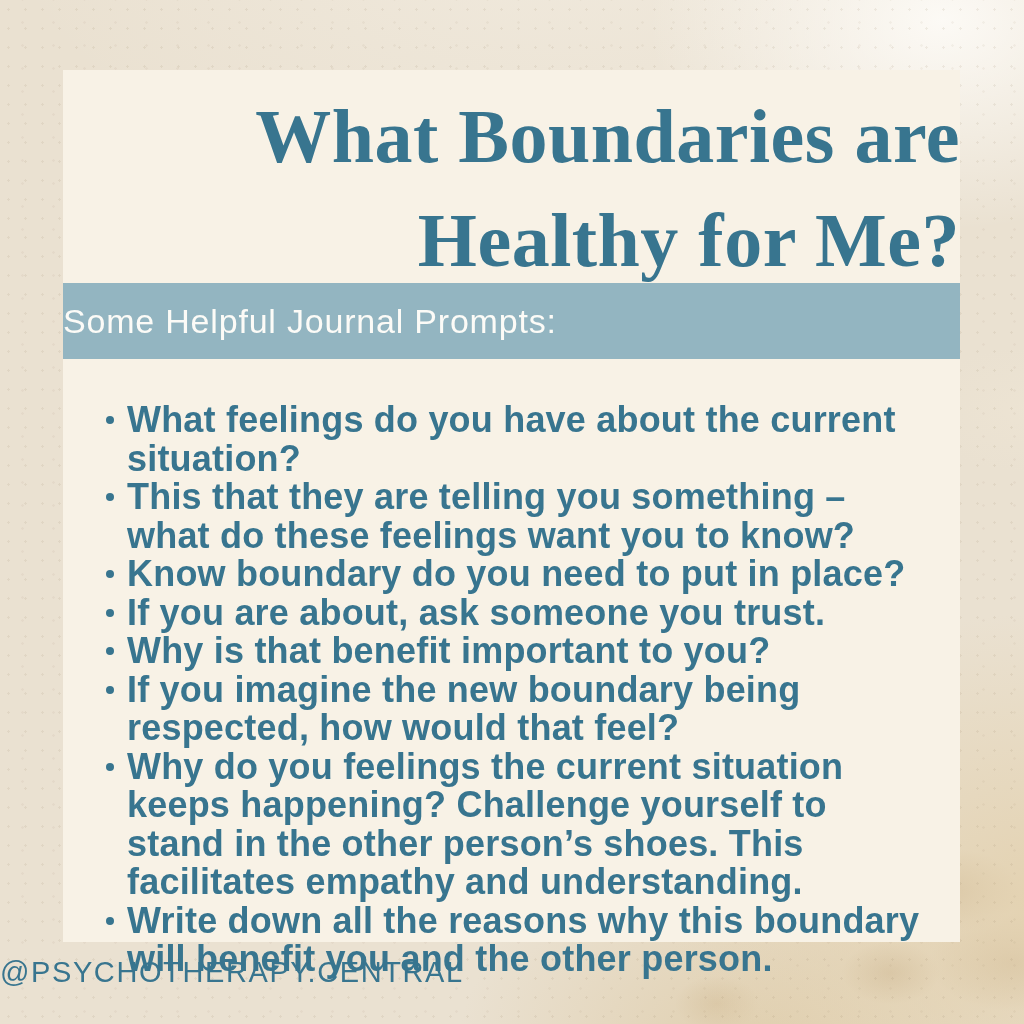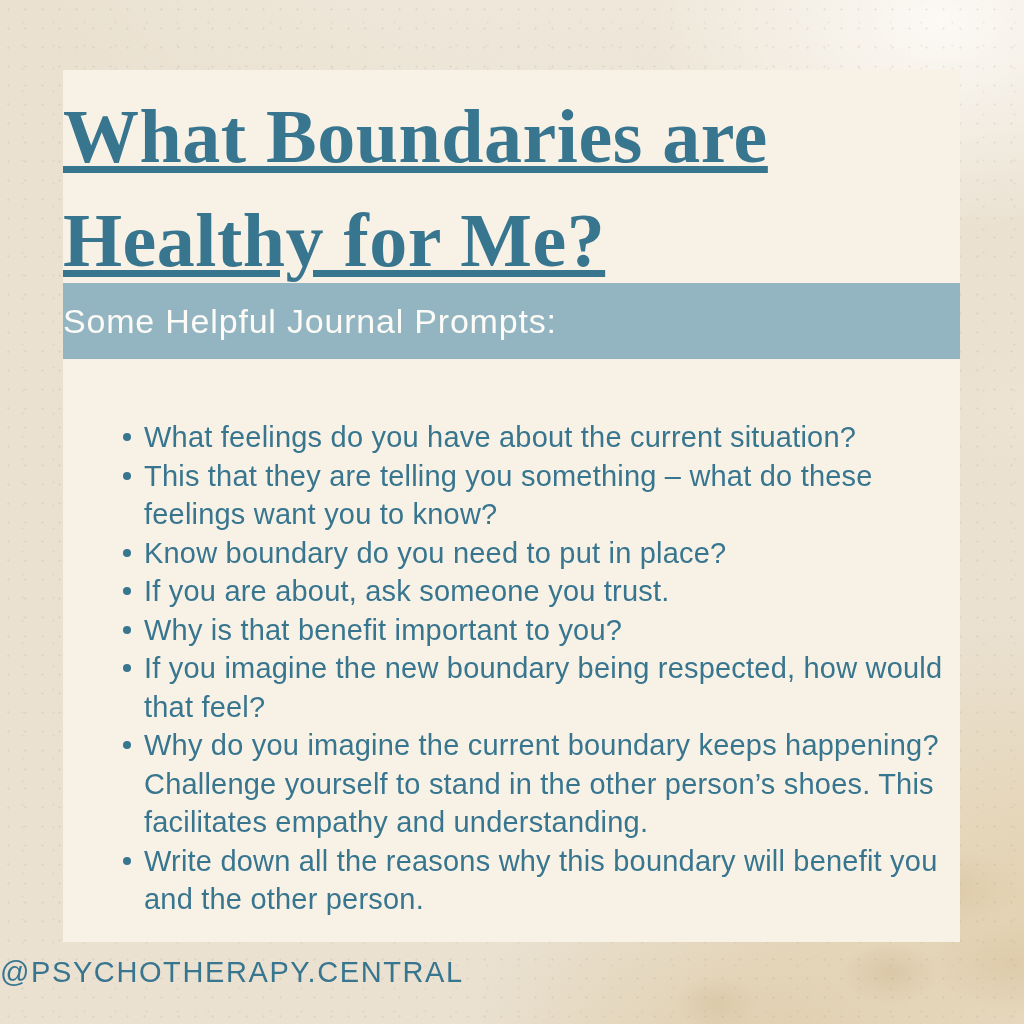--- a/index.html
+++ b/index.html
@@ -52,28 +52,27 @@
     position: absolute;
     left: 63px;
     top: 70px;
     width: 897px;
     height: 872px;
     background: var(--card-bg);
   }
 
   .title {
     margin: 14px 0 0 0;
-    text-align: left;
+    text-align: right;
     font-family: "Liberation Serif", serif;
     font-weight: 700;
     font-size: 76px;
     line-height: 104px;
     color: var(--teal);
     letter-spacing: 0.5px;
-    text-decoration: underline;
   }
   .title-line { display: block; }
 
   .banner {
     position: absolute;
     left: 0;
     top: 213px;
     width: 100%;
     height: 76px;
     background: var(--banner-bg);
@@ -86,27 +85,28 @@
     font-size: 34px;
     letter-spacing: 0.8px;
     font-weight: 400;
   }
 
   .prompts {
     position: absolute;
     left: 40px;
     top: 331px;
     width: 824px;
-    margin: 17px;
+    margin: 0;
     padding: 0;
     list-style: none;
     color: var(--teal);
-    font-size: 29px;
+    font-size: 36px;
     line-height: 38.5px;
     letter-spacing: 0.2px;
+    font-weight: bold;
   }
   .prompts li {
     position: relative;
     padding-left: 24px;
   }
   .prompts li::before {
     content: "";
     position: absolute;
     left: 3px;
     top: 15px;
@@ -144,19 +144,19 @@
       <span class="banner-text">Some Helpful Journal Prompts:</span>
     </div>
 
     <ul class="prompts">
       <li>What feelings do you have about the current situation?</li>
       <li>This that they are telling you something – what do these feelings want you to know?</li>
       <li>Know boundary do you need to put in place?</li>
       <li>If you are about, ask someone you trust.</li>
       <li>Why is that benefit important to you?</li>
       <li>If you imagine the new boundary being respected, how would that feel?</li>
-      <li>Why do you imagine the current boundary keeps happening? Challenge yourself to stand in the other person’s shoes. This facilitates empathy and understanding.</li>
+      <li>Why do you feelings the current situation keeps happening? Challenge yourself to stand in the other person’s shoes. This facilitates empathy and understanding.</li>
       <li>Write down all the reasons why this boundary will benefit you and the other person.</li>
     </ul>
   </div>
 
   <div class="footer">@PSYCHOTHERAPY.CENTRAL</div>
 </div>
 
 </body></html>

